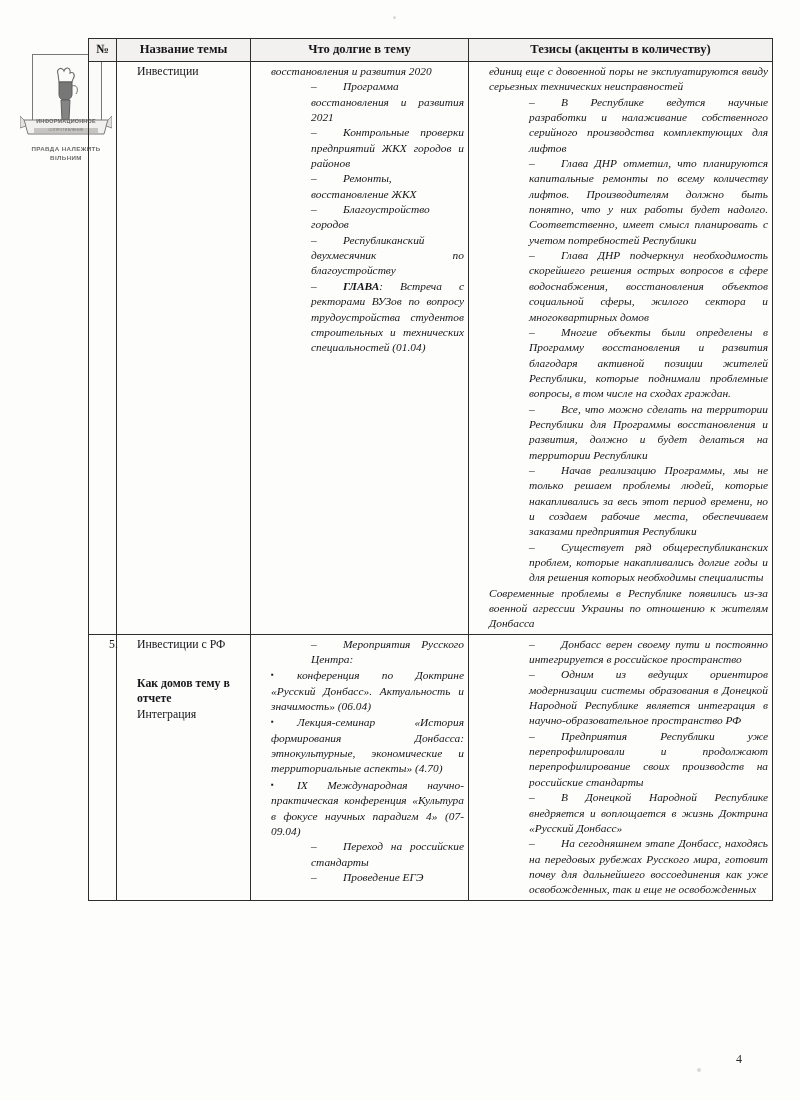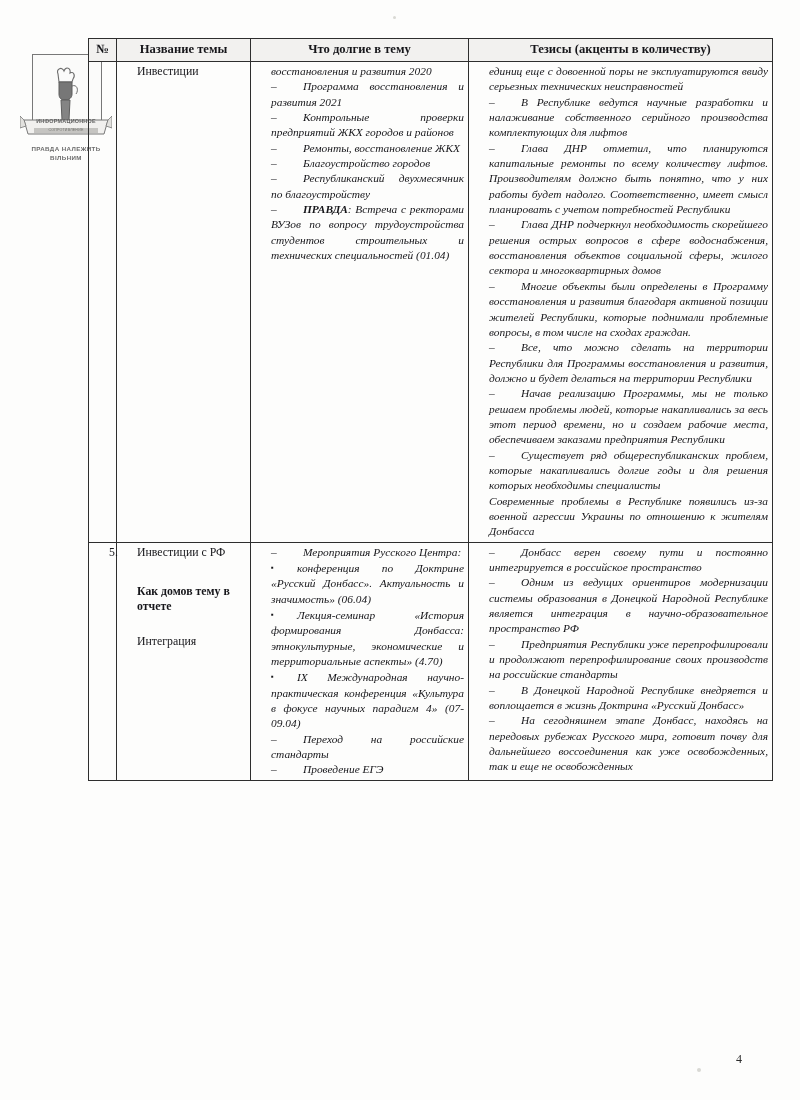--- a/index.html
+++ b/index.html
@@ -133,36 +133,36 @@
     padding-left: 7px;
   }
   .topic-title { display: block; }
   .topic-note {
     display: block;
     font-weight: bold;
     margin-top: 24px;
   }
   .topic-word {
     display: block;
-    margin-top: 19px;
   }
 
   
   .p {
     margin: 0;
     text-align: justify;
     text-justify: inter-word;
     font-style: italic;
   }
   .p-cont { 
     text-indent: 0;
   }
   .p-dash {
     text-indent: 0;
     padding-left: 0;
+    margin-left: 40px;
   }
   .p-dash .mk {
     display: inline-block;
     width: 32px;
   }
   .p-bullet .mk {
     display: inline-block;
     width: 26px;
     text-indent: 0;
   }
@@ -234,21 +234,21 @@
           <td class="topic-cell">
             <span class="topic-title">Инвестиции</span>
           </td>
           <td class="cell">
             <p class="p p-cont"><span>восстановления и развития 2020</span></p>
             <p class="p p-dash"><span class="mk">–</span><span>Программа восстановления и развития 2021</span></p>
             <p class="p p-dash"><span class="mk">–</span><span>Контрольные проверки предприятий ЖКХ городов и районов</span></p>
             <p class="p p-dash"><span class="mk">–</span><span>Ремонты, восстановление ЖКХ</span></p>
             <p class="p p-dash"><span class="mk">–</span><span>Благоустройство городов</span></p>
             <p class="p p-dash"><span class="mk">–</span><span>Республиканский двухмесячник по благоустройству</span></p>
-            <p class="p p-dash"><span class="mk">–</span><span class="b">ПРАВДА</span><span>: Встреча с ректорами ВУЗов по вопросу трудоустройства студентов строительных и технических специальностей (01.04)</span></p>
+            <p class="p p-dash"><span class="mk">–</span><span class="b">ГЛАВА</span><span>: Встреча с ректорами ВУЗов по вопросу трудоустройства студентов строительных и технических специальностей (01.04)</span></p>
           </td>
           <td class="cell">
             <p class="p p-cont"><span>единиц еще с довоенной поры не эксплуатируются ввиду серьезных технических неисправностей</span></p>
             <p class="p p-dash"><span class="mk">–</span><span>В Республике ведутся научные разработки и налаживание собственного серийного производства комплектующих для лифтов</span></p>
             <p class="p p-dash"><span class="mk">–</span><span>Глава ДНР отметил, что планируются капитальные ремонты по всему количеству лифтов. Производителям должно быть понятно, что у них работы будет надолго. Соответственно, имеет смысл планировать с учетом потребностей Республики</span></p>
             <p class="p p-dash"><span class="mk">–</span><span>Глава ДНР подчеркнул необходимость скорейшего решения острых вопросов в сфере водоснабжения, восстановления объектов социальной сферы, жилого сектора и многоквартирных домов</span></p>
             <p class="p p-dash"><span class="mk">–</span><span>Многие объекты были определены в Программу восстановления и развития благодаря активной позиции жителей Республики, которые поднимали проблемные вопросы, в том числе на сходах граждан.</span></p>
             <p class="p p-dash"><span class="mk">–</span><span>Все, что можно сделать на территории Республики для Программы восстановления и развития, должно и будет делаться на территории Республики</span></p>
             <p class="p p-dash"><span class="mk">–</span><span>Начав реализацию Программы, мы не только решаем проблемы людей, которые накапливались за весь этот период времени, но и создаем рабочие места, обеспечиваем заказами предприятия Республики</span></p>
             <p class="p p-dash"><span class="mk">–</span><span>Существует ряд общереспубликанских проблем, которые накапливались долгие годы и для решения которых необходимы специалисты</span></p>

